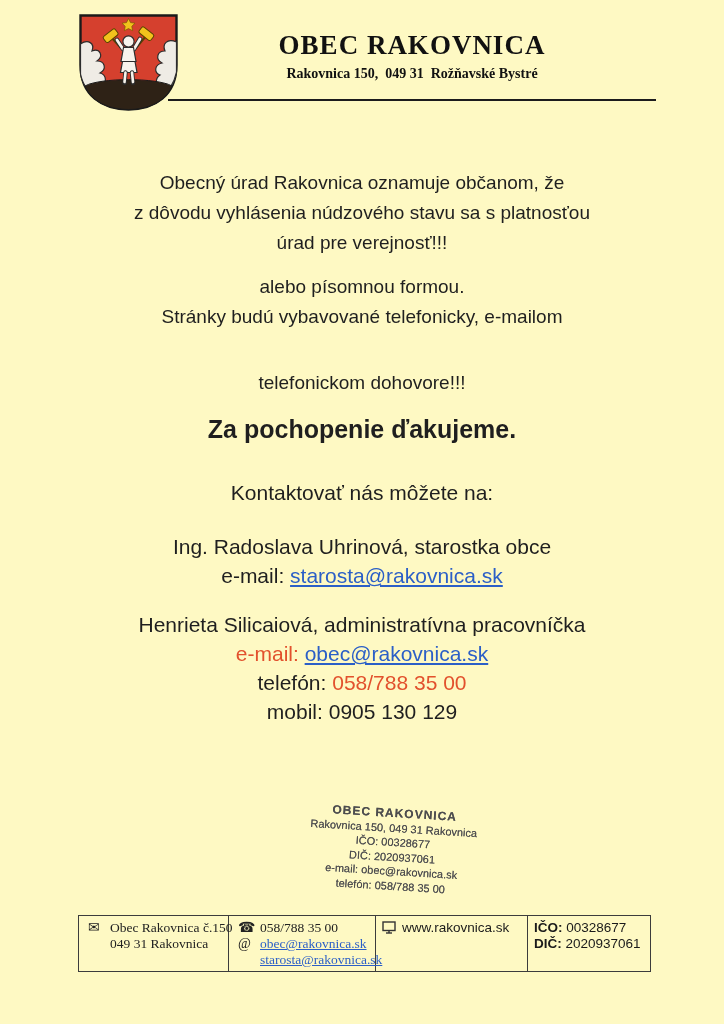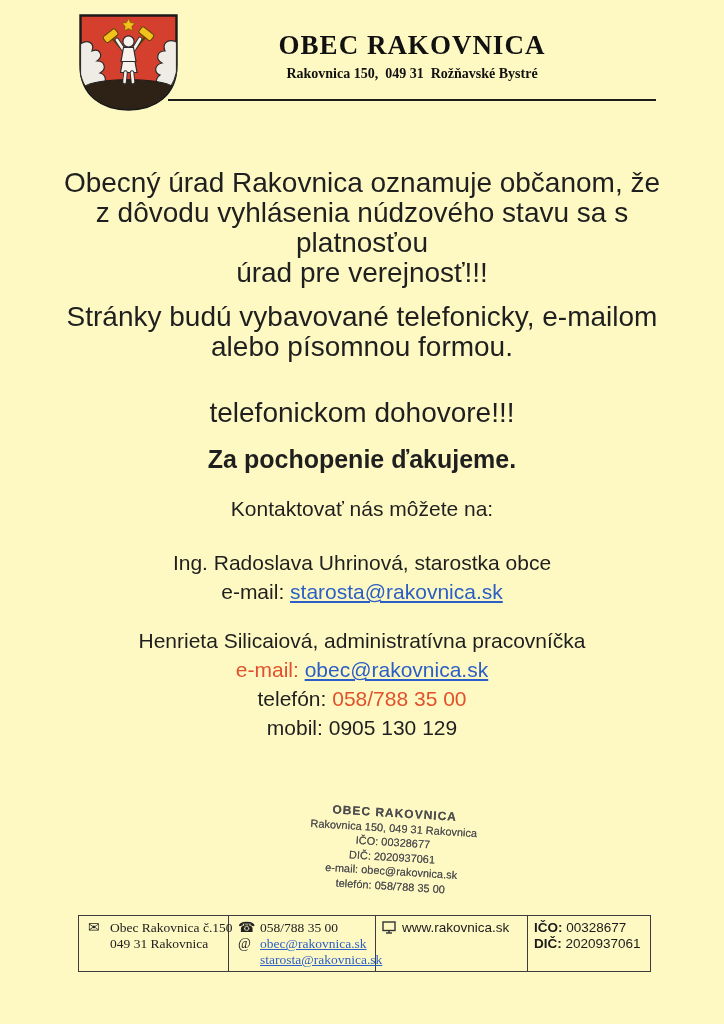--- a/index.html
+++ b/index.html
@@ -12,25 +12,25 @@
   .arms { position:absolute; left:78px; top:13px; }
   .header-text {
     position:absolute; left:170px; top:30px; width:484px; text-align:center;
     font-family:"Liberation Serif", serif; font-weight:bold; color:#111;
   }
   .org-name { font-size:27px; letter-spacing:1px; }
   .org-address { font-size:14px; margin-top:5px; white-space:pre-wrap; }
   .header-rule { position:absolute; left:168px; top:99px; width:488px; height:2px; background:#1c1c1c; }
   
   .doc-body { position:absolute; left:52px; top:168px; width:620px; text-align:center; }
-  .para { font-size:28px; line-height:30px; }
+  .para { font-size:19px; line-height:30px; }
   .para.p2 { margin-top:14px; }
   .para.p3 { margin-top:36px; }
   .thanks  { margin-top:14px; font-size:25px; line-height:34px; font-weight:bold; }
-  .intro   { margin-top:18px; font-size:21px; line-height:30px; }
+  .intro   { margin-top:32px; font-size:21px; line-height:30px; }
   .contact { font-size:21px; line-height:29px; }
   .contact.c1 { margin-top:24px; }
   .contact.c2 { margin-top:20px; }
   .lbl-orange { color:#e2512d; }
   .val-orange { color:#e2512d; }
   .email-link { color:#2b5fc7; text-decoration:underline; cursor:pointer; }
   
   .stamp {
     position:absolute; left:285px; top:806px; width:215px; text-align:center;
     color:#4d4d4d; font-size:11px; line-height:14.5px;
@@ -92,22 +92,22 @@
 
   <div class="doc-body">
 
     <div class="para p1">
       <div>Obecný úrad Rakovnica oznamuje občanom, že</div>
       <div>z dôvodu vyhlásenia núdzového stavu sa s platnosťou</div>
       <div>úrad pre verejnosť!!!</div>
     </div>
 
     <div class="para p2">
+      <div>alebo písomnou formou.</div>
       <div>Stránky budú vybavované telefonicky, e-mailom</div>
-      <div>alebo písomnou formou.</div>
     </div>
 
     <div class="para p3">
       <div>telefonickom dohovore!!!</div>
     </div>
 
     <div class="thanks">Za pochopenie ďakujeme.</div>
 
     <div class="intro">Kontaktovať nás môžete na:</div>
 

